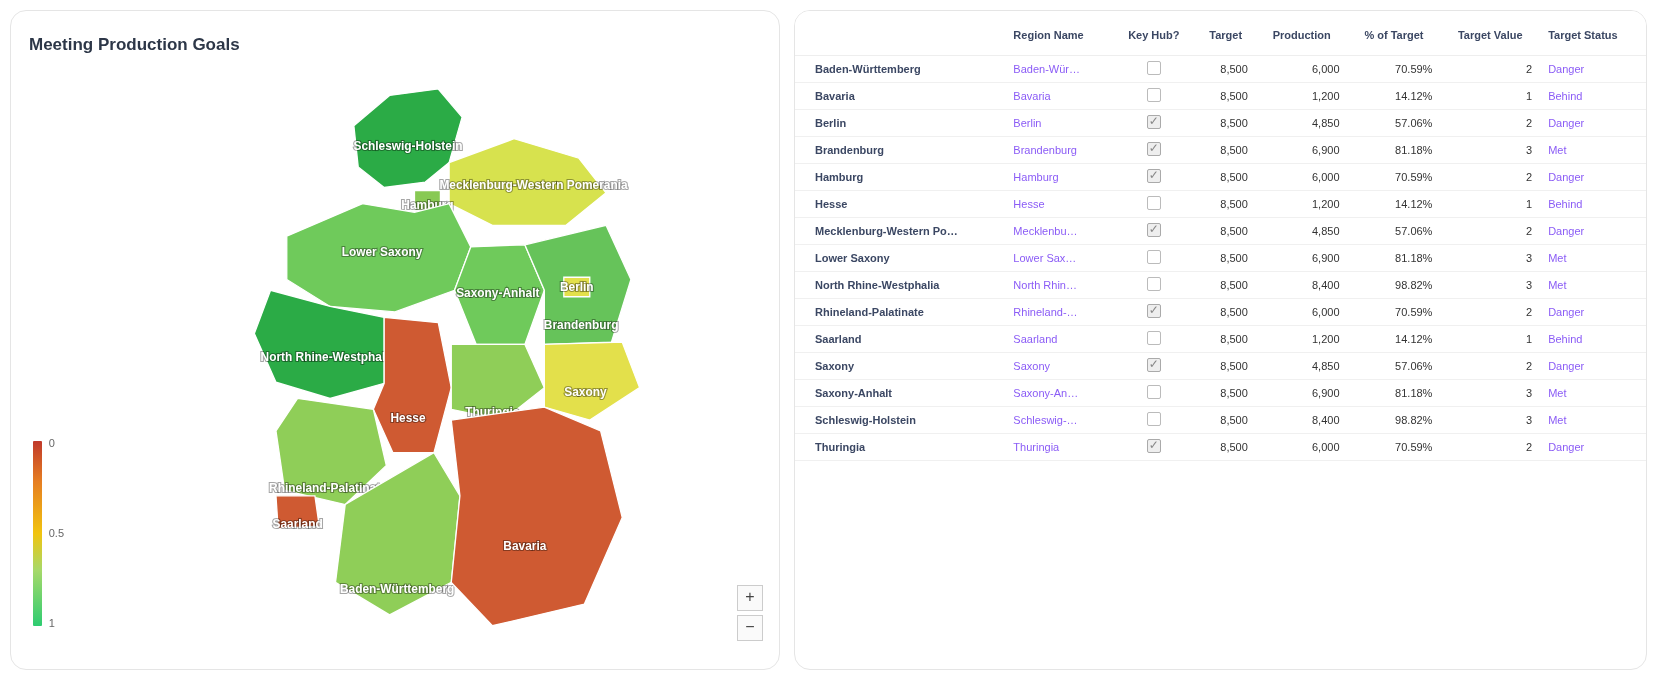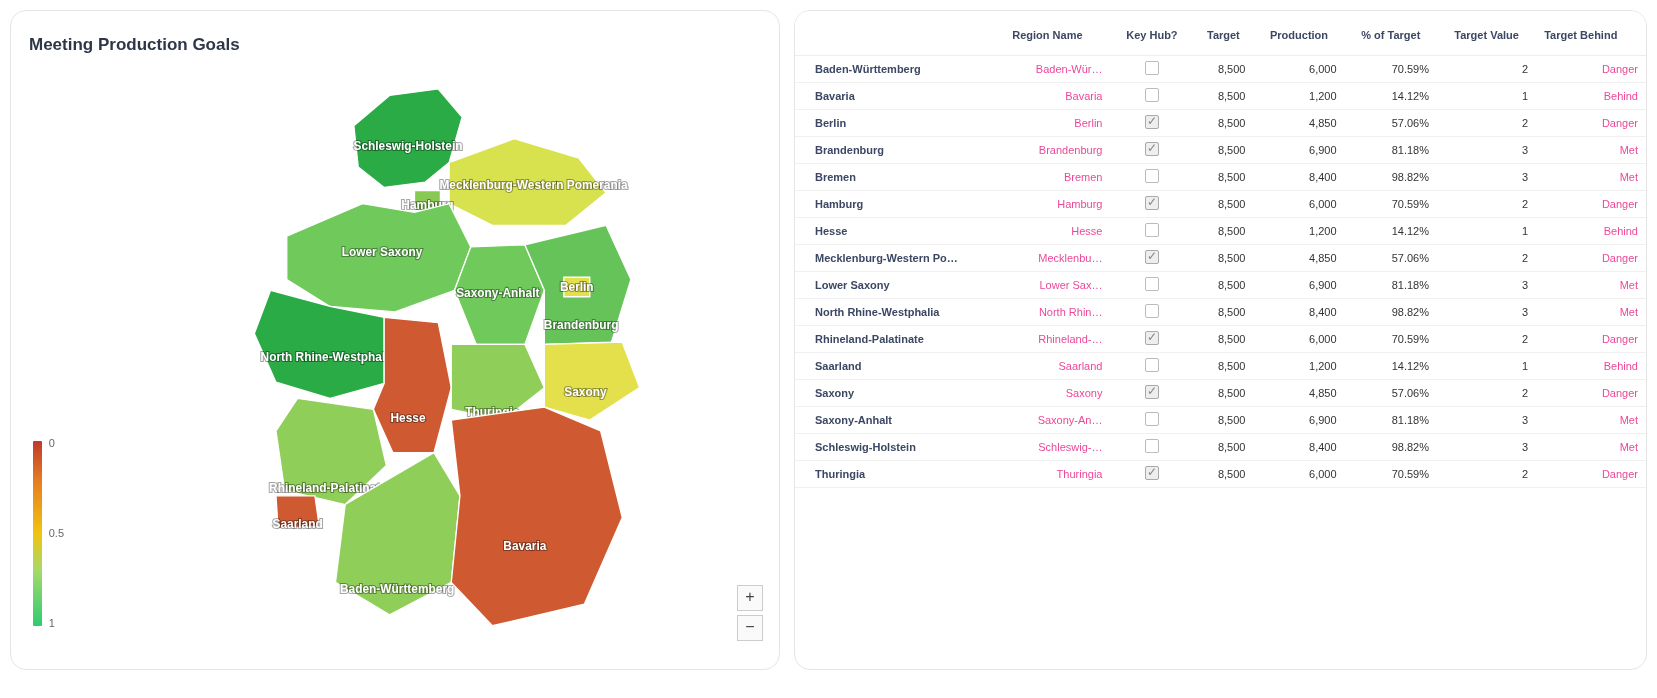--- a/index.html
+++ b/index.html
@@ -109,21 +109,21 @@
     white-space: nowrap;
     color: #333;
   }
   tbody td.rowhead {
     text-align: left;
     font-weight: 700;
     color: #3b4763;
     max-width: 170px;
     overflow: hidden; text-overflow: ellipsis;
   }
-  tbody td.left { text-align: right; color:#ec4899; max-width:90px; overflow:hidden; text-overflow:ellipsis;}
+  tbody td.left { text-align: left; color:#8b5cf6; max-width:90px; overflow:hidden; text-overflow:ellipsis;}
   tbody td.center { text-align: center; }
   .chk {
     display:inline-block;
     width:14px; height:14px;
     border:1px solid #bbb;
     border-radius:2px;
     position:relative;
     background:#fff;
   }
   .chk.checked { background:#eee; border-color:#aaa; }
@@ -215,21 +215,21 @@
     <table>
       <thead>
         <tr>
           <th class="left"></th>
           <th class="left">Region Name</th>
           <th class="center">Key Hub?</th>
           <th>Target</th>
           <th>Production</th>
           <th>% of Target</th>
           <th>Target Value</th>
-          <th class="left">Target Behind</th>
+          <th class="left">Target Status</th>
         </tr>
       </thead>
       <tbody id="tbody">
           <tr>
             <td class="rowhead">Baden-Württemberg</td>
             <td class="left">Baden-Wür…</td>
             <td class="center"><span class="chk "></span></td>
             <td>8,500</td>
             <td>6,000</td>
             <td>70.59%</td>
@@ -260,30 +260,20 @@
             <td class="rowhead">Brandenburg</td>
             <td class="left">Brandenburg</td>
             <td class="center"><span class="chk checked"></span></td>
             <td>8,500</td>
             <td>6,900</td>
             <td>81.18%</td>
             <td>3</td>
             <td class="left">Met</td>
           </tr>
           <tr>
-            <td class="rowhead">Bremen</td>
-            <td class="left">Bremen</td>
-            <td class="center"><span class="chk "></span></td>
-            <td>8,500</td>
-            <td>8,400</td>
-            <td>98.82%</td>
-            <td>3</td>
-            <td class="left">Met</td>
-          </tr>
-          <tr>
             <td class="rowhead">Hamburg</td>
             <td class="left">Hamburg</td>
             <td class="center"><span class="chk checked"></span></td>
             <td>8,500</td>
             <td>6,000</td>
             <td>70.59%</td>
             <td>2</td>
             <td class="left">Danger</td>
           </tr>
           <tr>

